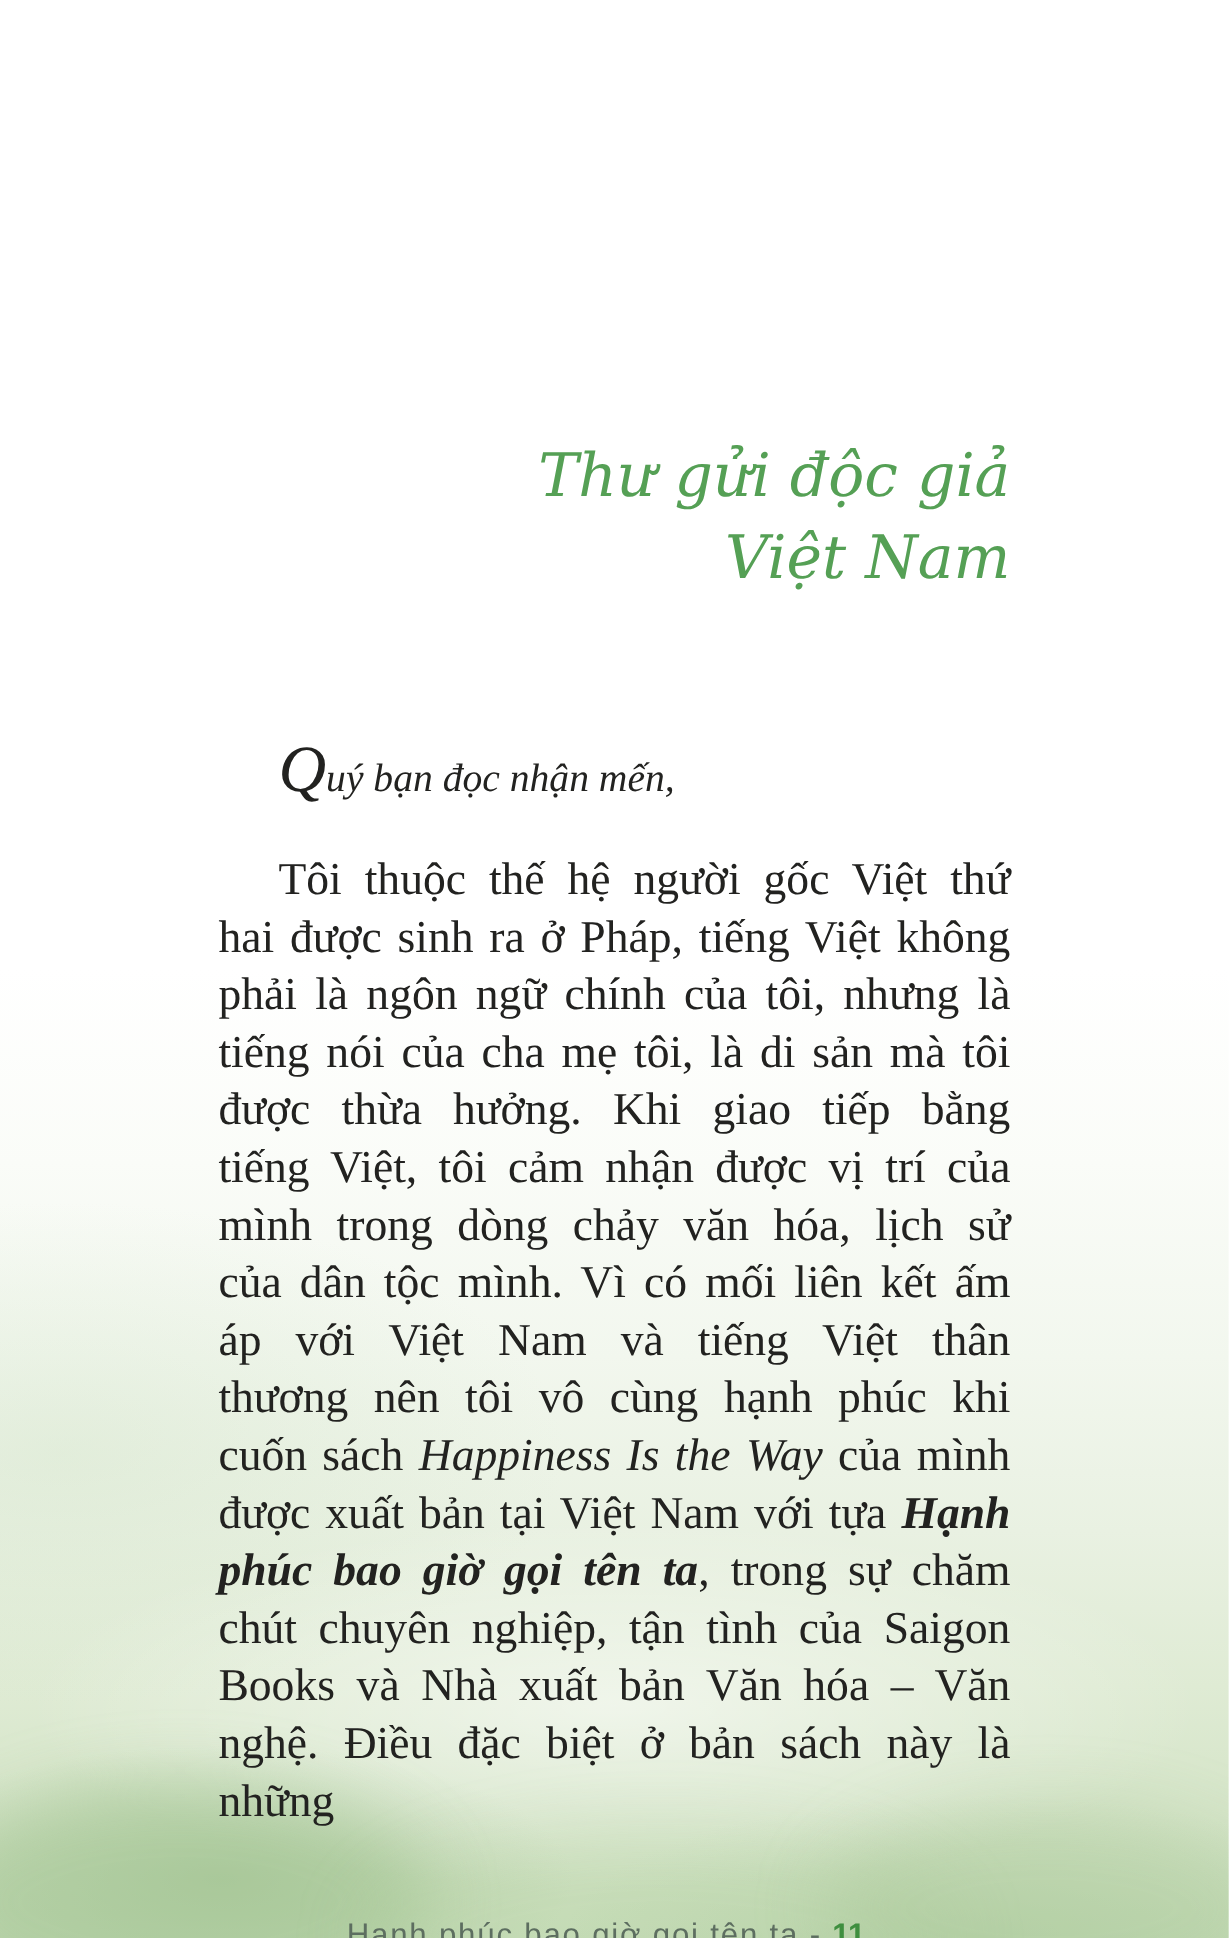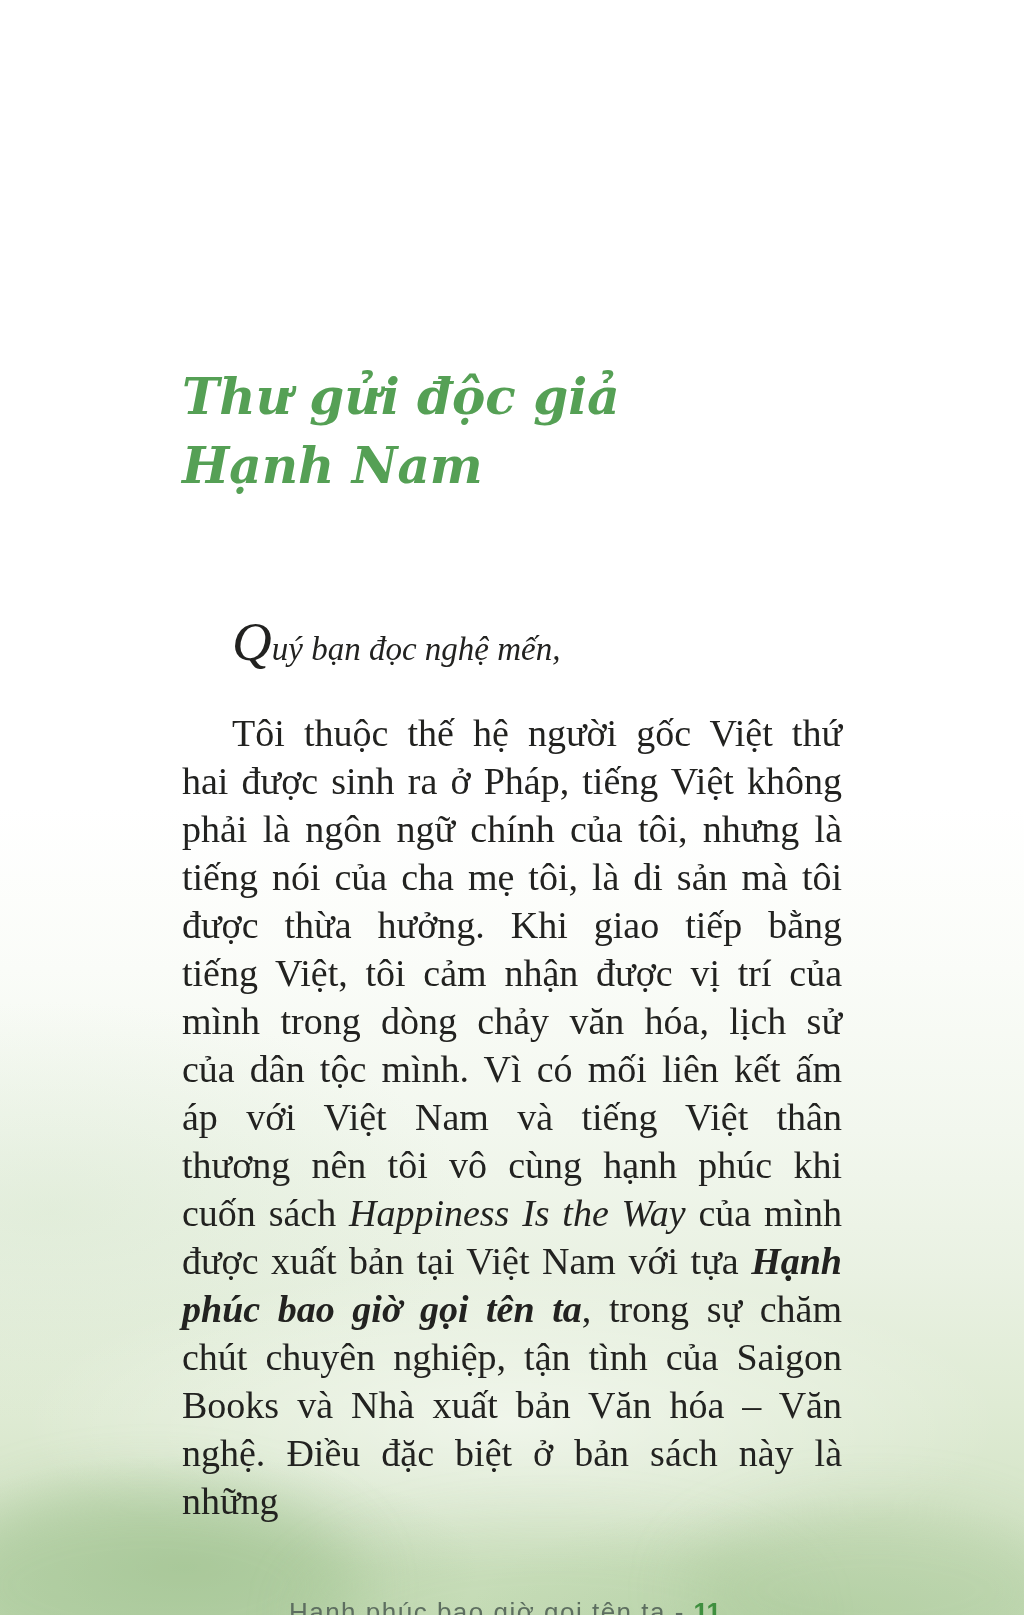--- a/index.html
+++ b/index.html
@@ -39,24 +39,24 @@
   .blob-3 { left: 300px; bottom: -90px; width: 500px; height: 180px; background: rgba(175,205,155,0.22); }
 
   .content {
     position: relative;
     margin: 0 auto;
     width: 660px;
     padding-left: 0;
   }
   .chapter-title {
     margin-top: 362px;
-    text-align: left;
+    text-align: right;
     font-family: "DejaVu Serif", serif;
     font-style: italic;
-    font-weight: bold;
+    font-weight: normal;
     font-size: 50px;
     line-height: 1.38;
     color: var(--title_green, #55a055);
   }
   .salutation {
     margin: 128px 0 0 0;
     text-indent: 50px;
     font-style: italic;
     font-size: 33px;
     line-height: 1.3;
@@ -99,24 +99,24 @@
 
 <div class="page">
   <div class="soft-blob blob-1"></div>
   <div class="soft-blob blob-3"></div>
   <div class="soft-blob blob-2"></div>
 
   <div class="content">
 
     <div class="chapter-title">
       <div>Thư gửi độc giả</div>
-      <div>Hạnh Nam</div>
+      <div>Việt Nam</div>
     </div>
 
-    <p class="salutation"><span class="initial">Q</span><span>uý bạn đọc nghệ mến,</span></p>
+    <p class="salutation"><span class="initial">Q</span><span>uý bạn đọc nhận mến,</span></p>
 
     <p class="body-text"><span>Tôi thuộc thế hệ người gốc Việt thứ hai được sinh ra ở Pháp, tiếng Việt không phải là ngôn ngữ chính của tôi, nhưng là tiếng nói của cha mẹ tôi, là di sản mà tôi được thừa hưởng. Khi giao tiếp bằng tiếng Việt, tôi cảm nhận được vị trí của mình trong dòng chảy văn hóa, lịch sử của dân tộc mình. Vì có mối liên kết ấm áp với Việt Nam và tiếng Việt thân thương nên tôi vô cùng hạnh phúc khi cuốn sách </span><span class="em">Happiness Is the Way</span><span> của mình được xuất bản tại Việt Nam với tựa </span><span class="em strong">Hạnh phúc bao giờ gọi tên ta</span><span>, trong sự chăm chút chuyên nghiệp, tận tình của Saigon Books và Nhà xuất bản Văn hóa – Văn nghệ. Điều đặc biệt ở bản sách này là những</span></p>
 
     <div class="footer">
       <span>Hạnh phúc bao giờ gọi tên ta -</span>
       <span class="pagenum">11</span>
     </div>
 
   </div>
 </div>

